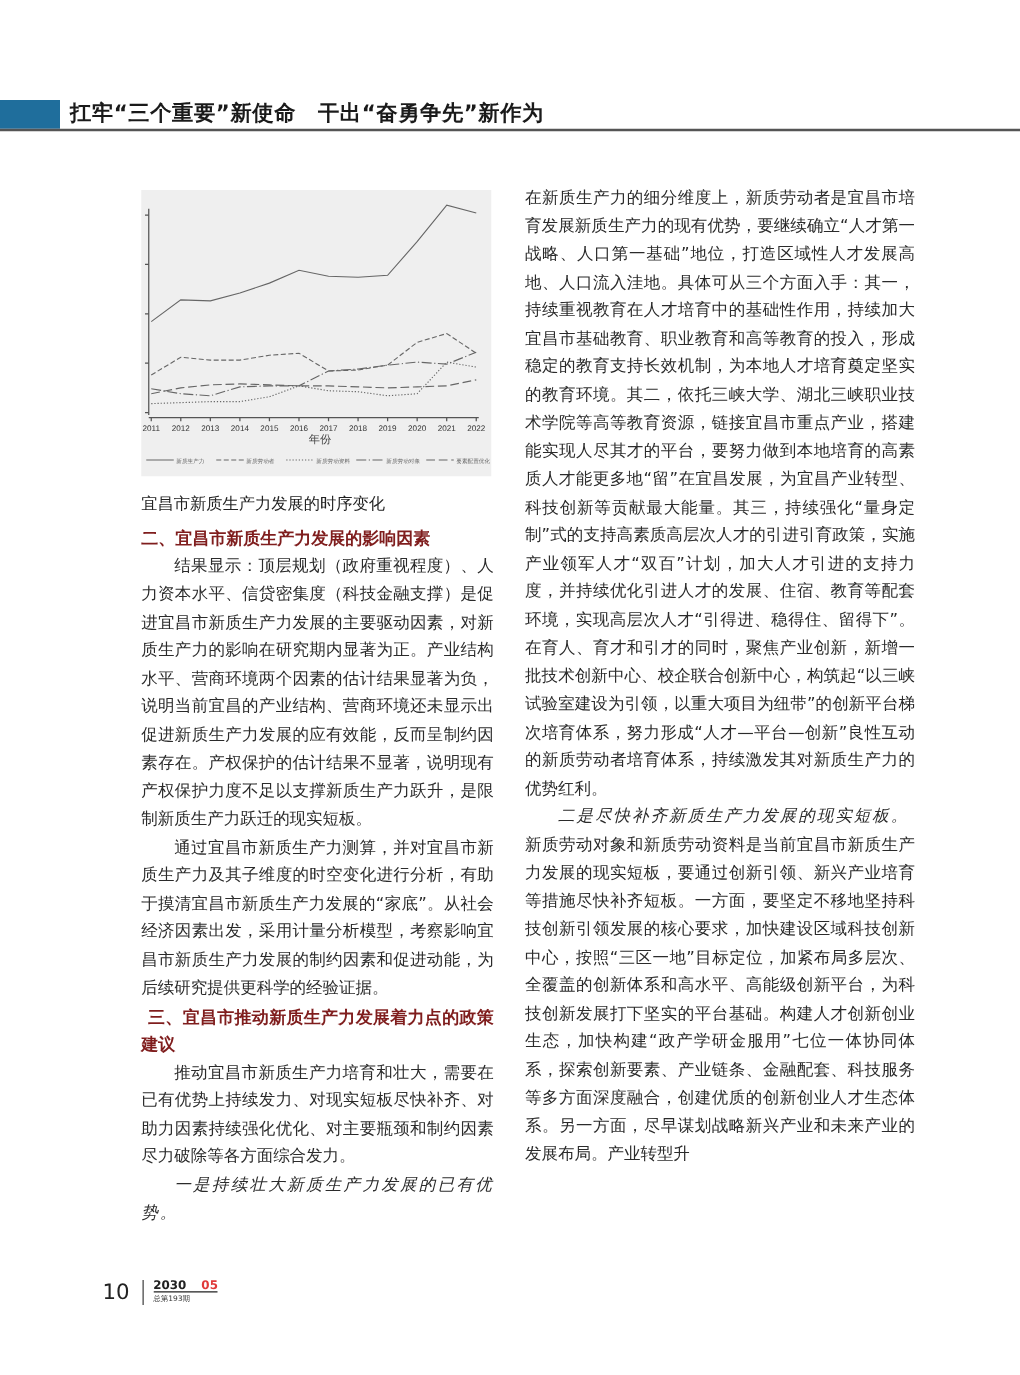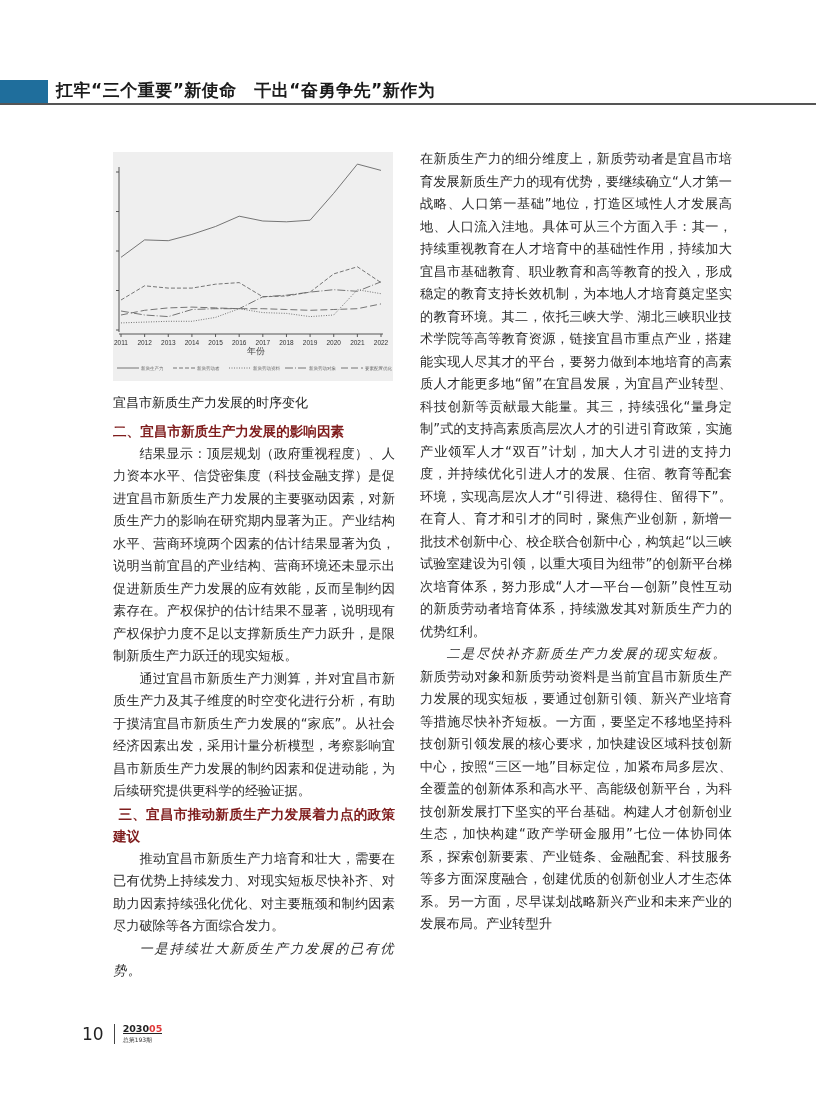--- a/index.html
+++ b/index.html
@@ -24,21 +24,21 @@
   .col p { margin: 0; text-indent: 2em; }
   .col h2 { margin: 0; font-size: 13.6px; font-weight: bold; line-height: 22.5px; text-indent: 0; color: #7f1d1d; }
   .col h2.indent { text-indent: 0.4em; }
   .col p.kai { font-family: "DejaVu Serif", serif; font-style: italic; letter-spacing: 1.6px; }
 
   .footer { position: absolute; left: 82px; top: 1022px; height: 24px; display: flex; align-items: center; font-family: "DejaVu Sans", sans-serif; }
   .page-num { font-size: 17px; color: #222; }
   .footer-sep { width: 1px; height: 20px; background: #444; margin: 0 8px 0 10px; }
   .issue { display: flex; flex-direction: column; line-height: 9px; }
   .issue-year { font-size: 9.5px; font-weight: bold; color: #222; border-bottom: 1px solid #222; }
-  .issue-month { color: #e03a3a; }
+  .issue-month { color: #e03a3a; margin-left: 12px; }
   .issue-total { font-size: 6px; color: #333; margin-top: 1px; }
 </style>
 </head>
 <body>
 
 <div class="header-bar"></div>
 <div class="header-title">扛牢“三个重要”新使命　干出“奋勇争先”新作为</div>
 <div class="header-rule"></div>
 
 <div class="figure">

